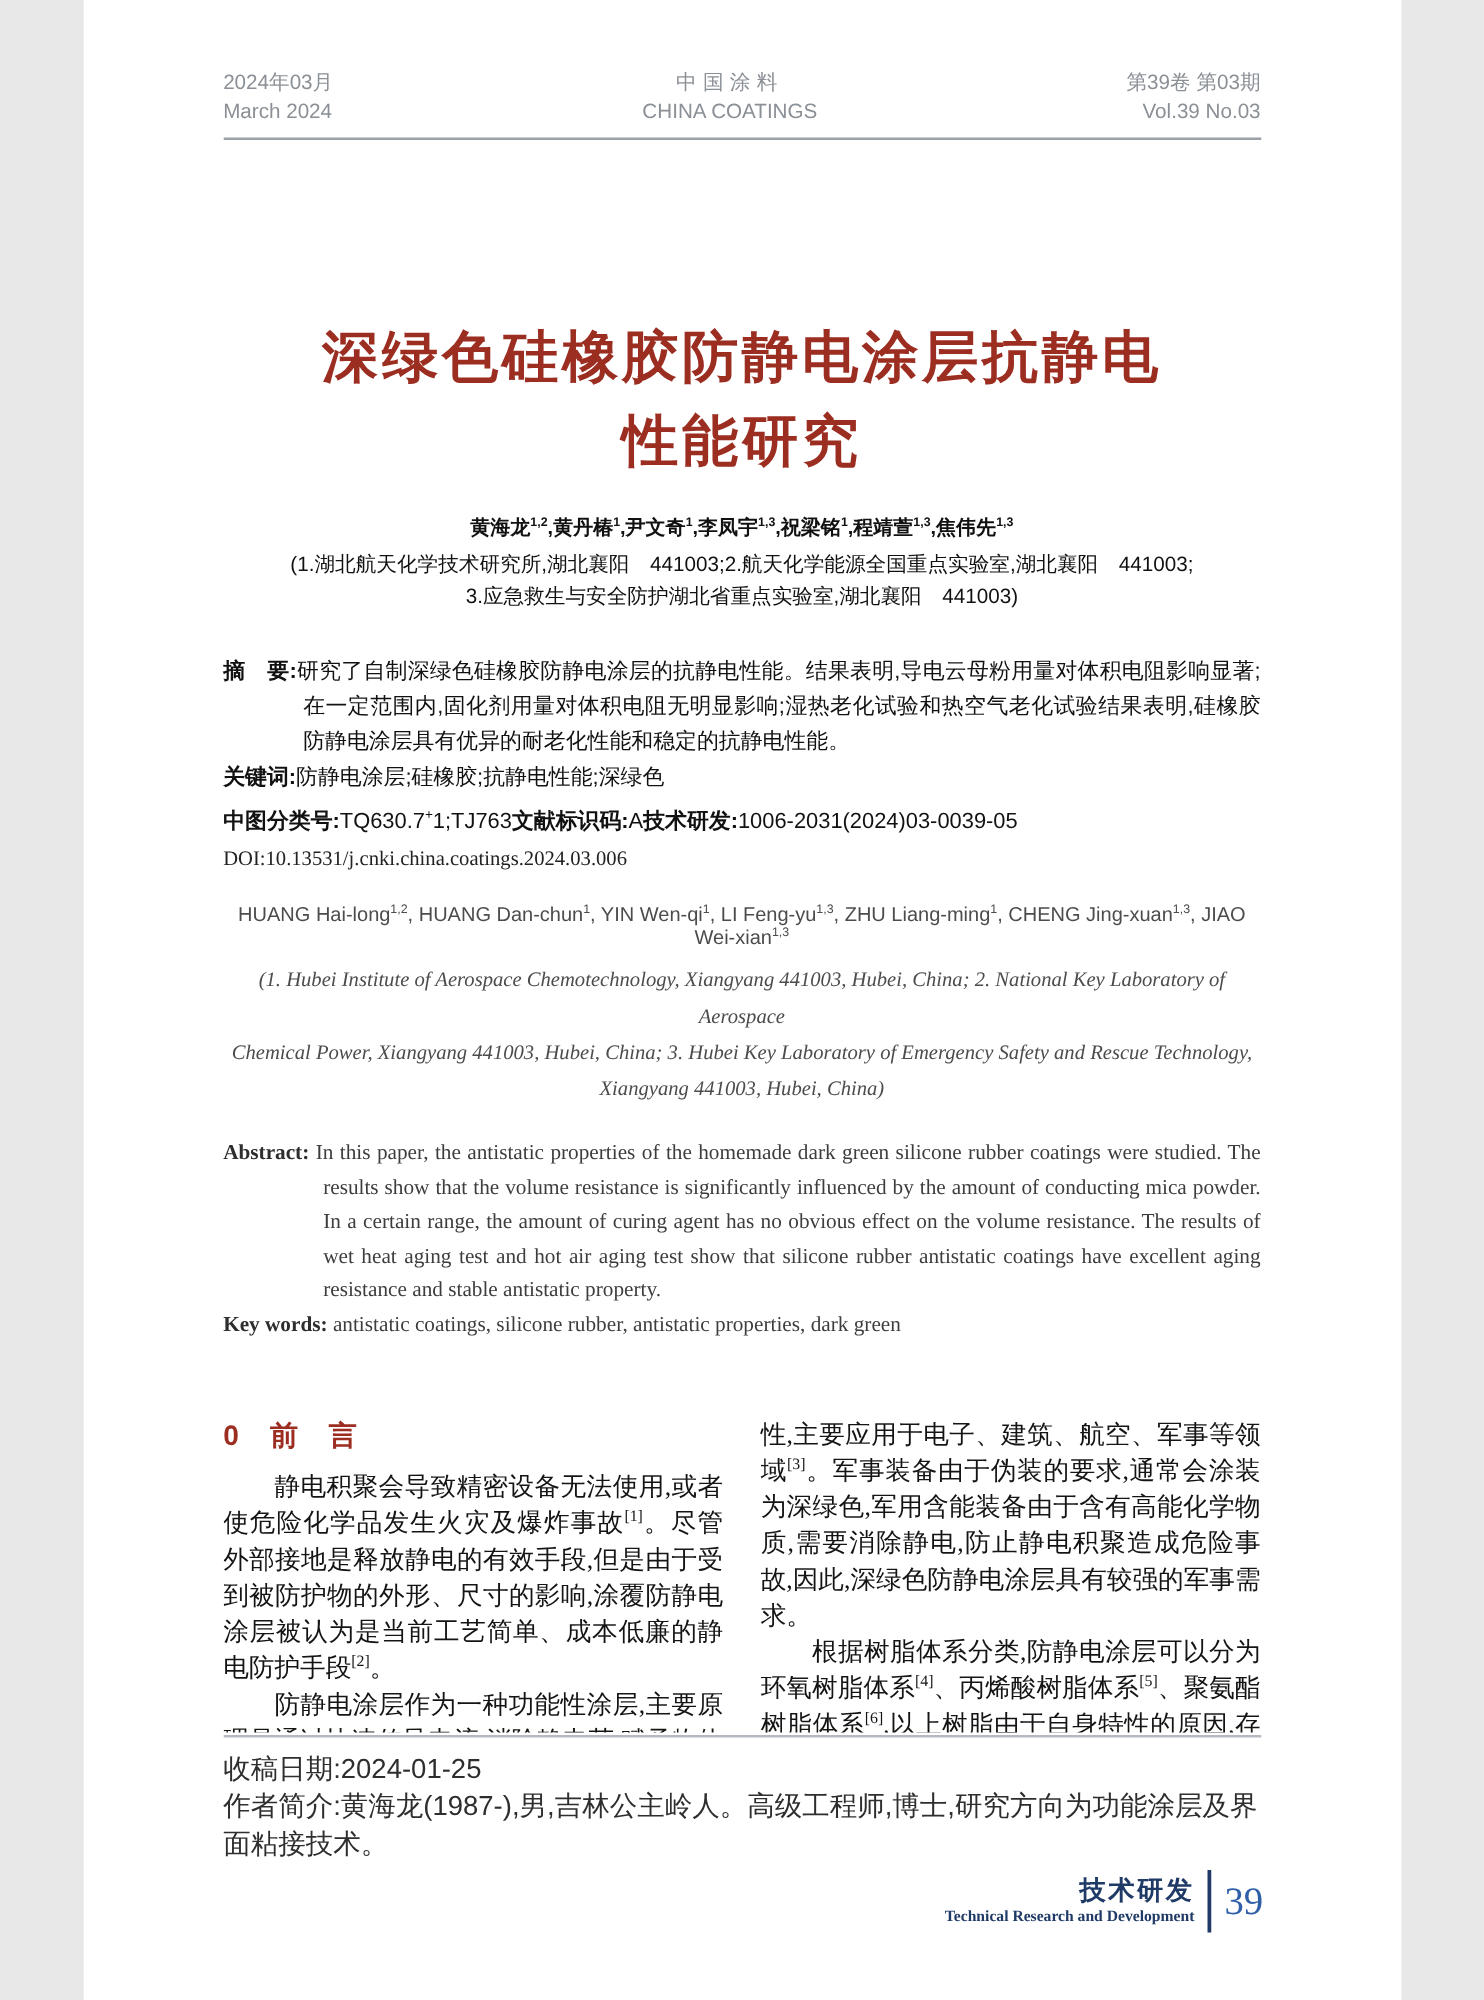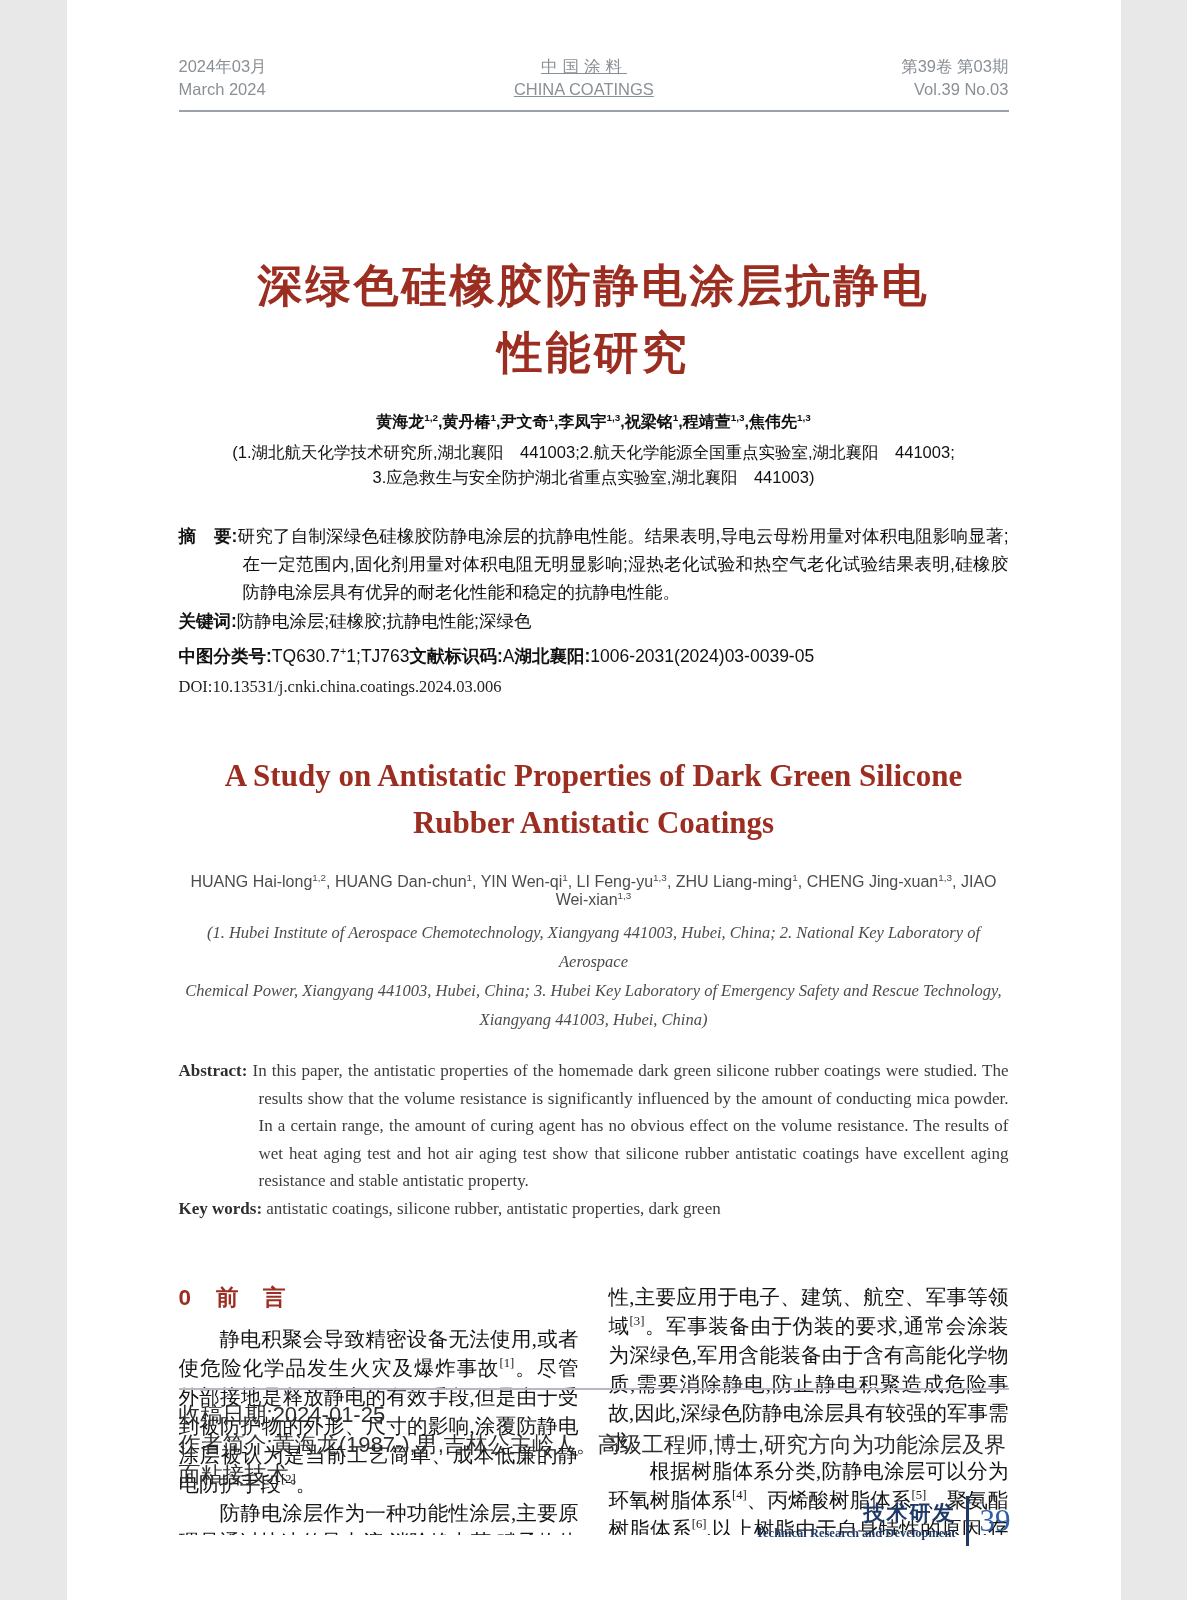--- a/index.html
+++ b/index.html
@@ -12,21 +12,21 @@
   }
   sup { font-size:62%; line-height:0; vertical-align:super; }
 
   
   .journal-header {
     display:flex; justify-content:space-between; align-items:flex-end;
     color:var(--header-gray,#8a9096); font-size:16.5px; line-height:23px;
     padding-bottom:9px; border-bottom:2px solid #9aa1a8;
   }
   .jh-col { white-space:nowrap; }
-  .jh-center { text-align:center;text-decoration:underline; }
+  .jh-center { text-align:center; }
   .jh-right { text-align:right; }
   .jh-cn { letter-spacing:5px; }
 
   
   .title-cn {
     margin-top:140px; text-align:center; color:var(--title-red,#9c2d21);
     font-weight:bold; font-size:45px; line-height:67px; letter-spacing:3px;
   }
 
   .authors-cn { margin-top:26px; text-align:center; font-size:16px; font-weight:600; color:#111; }
@@ -120,29 +120,25 @@
     <div>3.应急救生与安全防护湖北省重点实验室,湖北襄阳　441003)</div>
   </div>
 
   <div class="abstract-cn"><span class="lbl">摘　要:</span><span>研究了自制深绿色硅橡胶防静电涂层的抗静电性能。结果表明,导电云母粉用量对体积电阻影响显著;在一定范围内,固化剂用量对体积电阻无明显影响;湿热老化试验和热空气老化试验结果表明,硅橡胶防静电涂层具有优异的耐老化性能和稳定的抗静电性能。</span></div>
 
   <div class="keywords-cn"><span class="lbl">关键词:</span><span>防静电涂层;硅橡胶;抗静电性能;深绿色</span></div>
 
   <div class="meta-row">
     <span><span class="lbl">中图分类号:</span><span>TQ630.7<sup>+</sup>1;TJ763</span></span>
     <span><span class="lbl">文献标识码:</span><span>A</span></span>
-    <span><span class="lbl">湖北襄阳:</span><span>1006-2031(2024)03-0039-05</span></span>
+    <span><span class="lbl">技术研发:</span><span>1006-2031(2024)03-0039-05</span></span>
   </div>
 
   <div class="doi-row">DOI:10.13531/j.cnki.china.coatings.2024.03.006</div>
 
-  <h2 class="title-en">
-    <span>A Study on Antistatic Properties of Dark Green Silicone</span><br>
-    <span>Rubber Antistatic Coatings</span>
-  </h2>
 
   <div class="authors-en">HUANG Hai-long<sup>1,2</sup>, HUANG Dan-chun<sup>1</sup>, YIN Wen-qi<sup>1</sup>, LI Feng-yu<sup>1,3</sup>, ZHU Liang-ming<sup>1</sup>, CHENG Jing-xuan<sup>1,3</sup>, JIAO Wei-xian<sup>1,3</sup></div>
 
   <div class="affil-en">
     <div>(1. Hubei Institute of Aerospace Chemotechnology, Xiangyang 441003, Hubei, China; 2. National Key Laboratory of Aerospace</div>
     <div>Chemical Power, Xiangyang 441003, Hubei, China; 3. Hubei Key Laboratory of Emergency Safety and Rescue Technology,</div>
     <div>Xiangyang 441003, Hubei, China)</div>
   </div>
 
   <div class="abstract-en"><span class="lbl">Abstract:</span> <span>In this paper, the antistatic properties of the homemade dark green silicone rubber coatings were studied. The results show that the volume resistance is significantly influenced by the amount of conducting mica powder. In a certain range, the amount of curing agent has no obvious effect on the volume resistance. The results of wet heat aging test and hot air aging test show that silicone rubber antistatic coatings have excellent aging resistance and stable antistatic property.</span></div>

